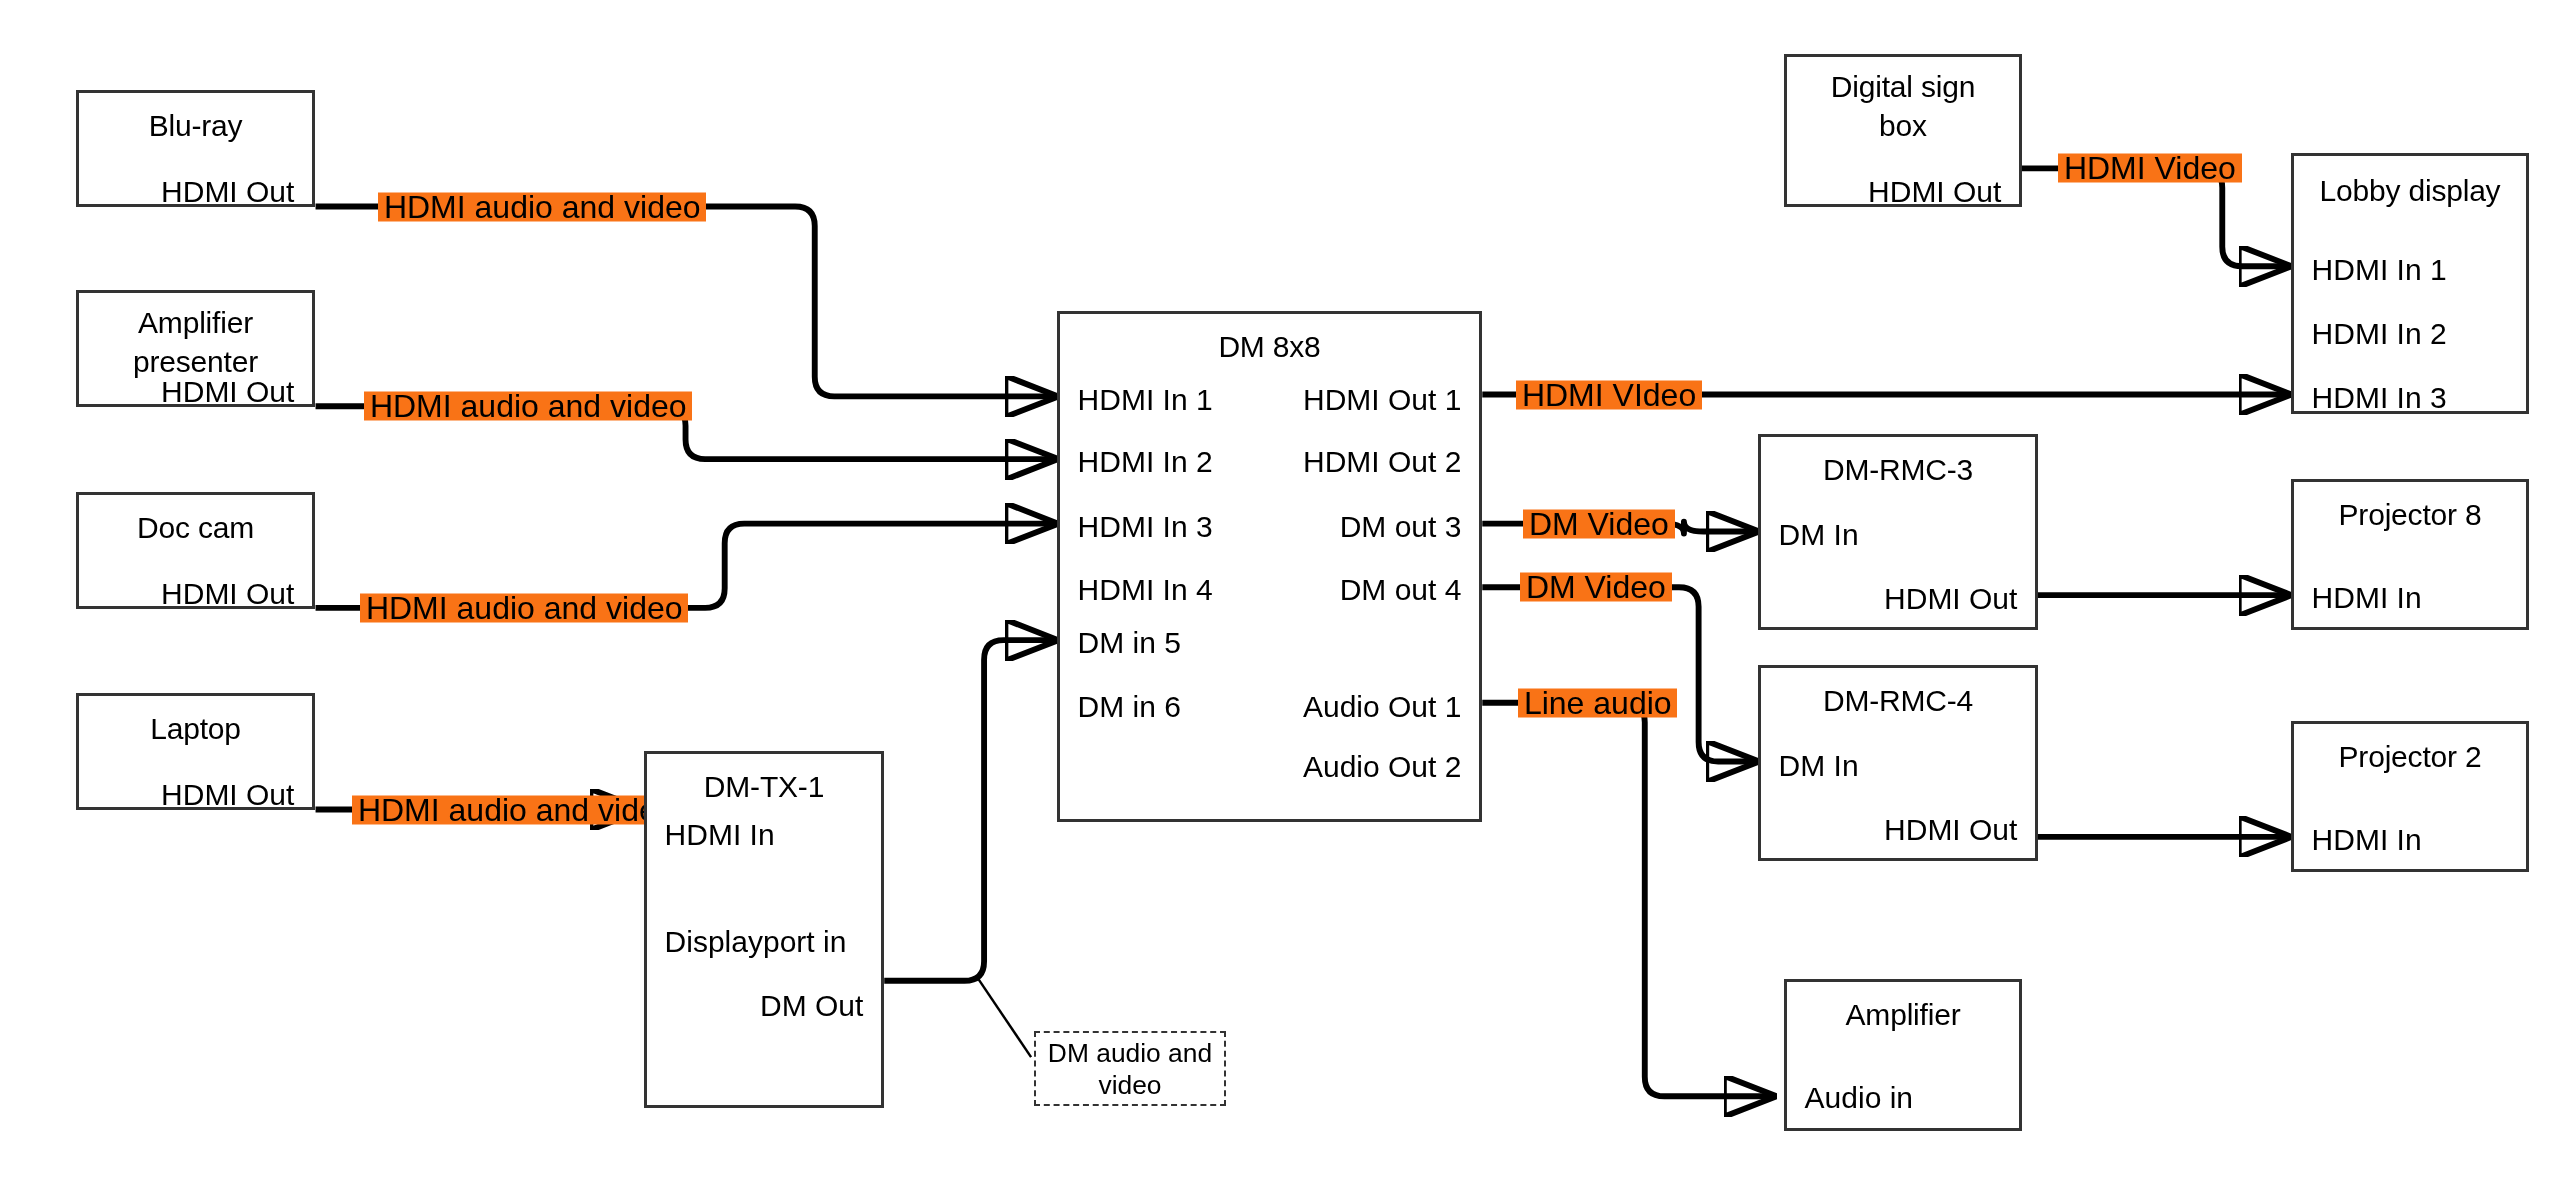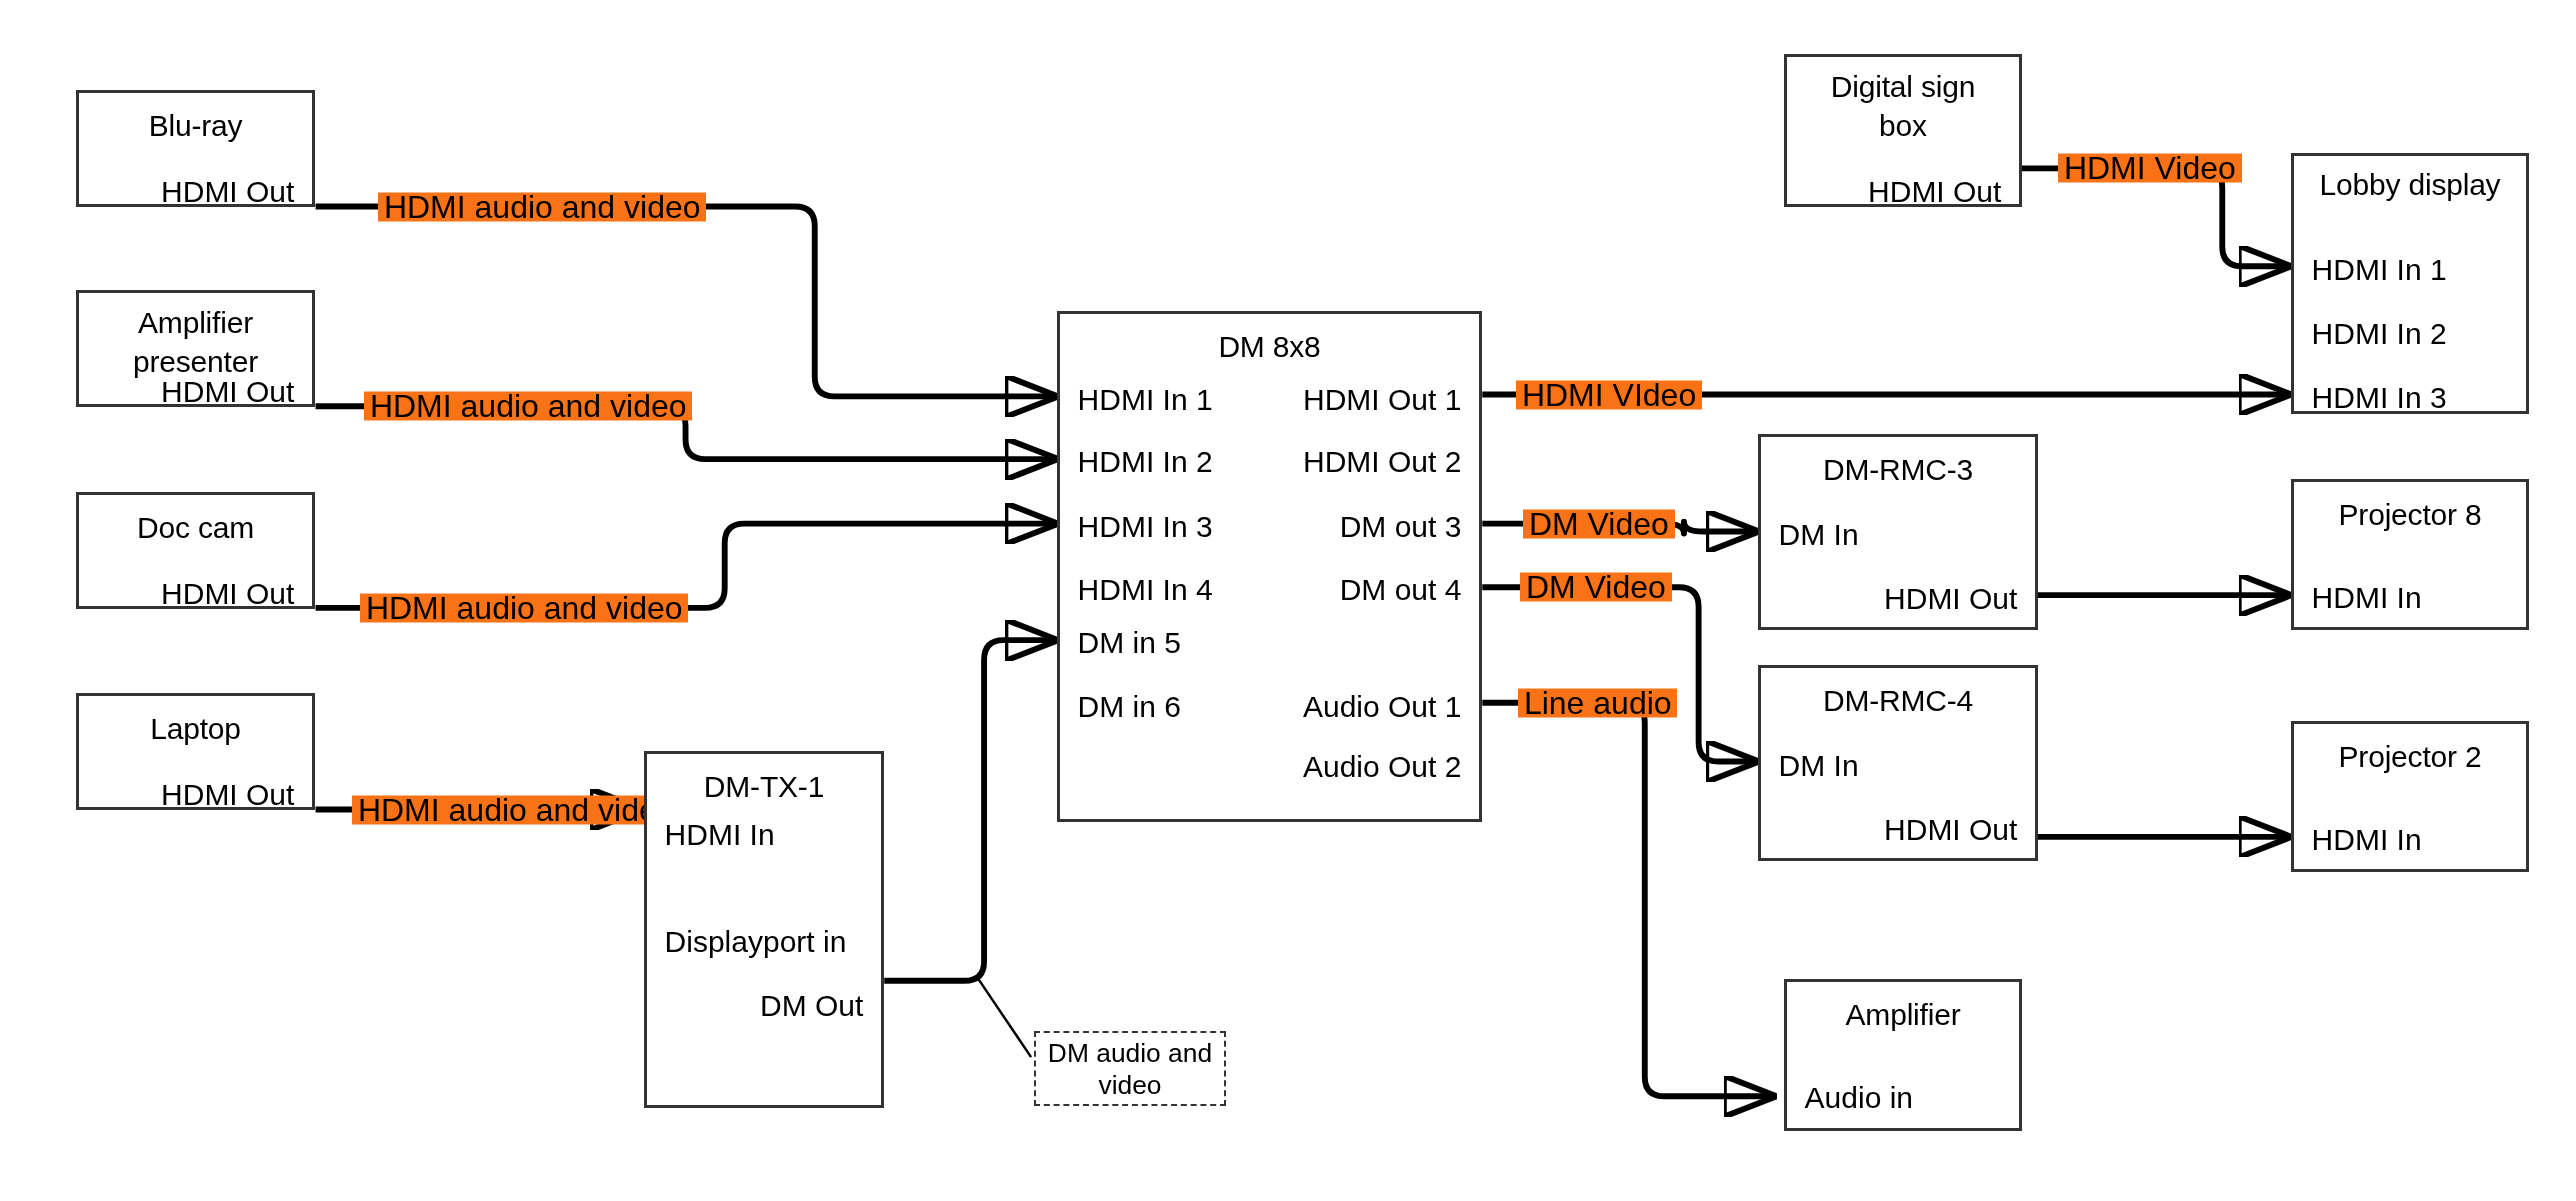--- a/index.html
+++ b/index.html
@@ -169,21 +169,21 @@
     <div class="port right" style="top:375px;">Audio Out 1</div>
     <div class="port right" style="top:435px;">Audio Out 2</div>
   </div>
 
   <div class="node" style="left:1784px; top:54px; width:238px; height:153px;">
     <div class="node-title" style="top:9.8px; padding:0 23.5px; line-height:39px;">Digital sign box</div>
     <div class="port right" style="top:117px;">HDMI Out</div>
   </div>
 
   <div class="node" style="left:2291px; top:153px; width:238px; height:261px;">
-    <div class="node-title" style="top:9.8px; padding:0 23.5px; line-height:37px;">Lobby display</div>
+    <div class="node-title" style="top:9.8px; padding:0 23.5px; line-height:50px;">Lobby display</div>
     <div class="port left" style="top:96px;">HDMI In 1</div>
     <div class="port left" style="top:160px;">HDMI In 2</div>
     <div class="port left" style="top:224px;">HDMI In 3</div>
   </div>
 
   <div class="node" style="left:1758px; top:434px; width:280px; height:196px;">
     <div class="node-title" style="top:13.7px;">DM-RMC-3</div>
     <div class="port left" style="top:80px;">DM In</div>
     <div class="port right" style="top:144px;">HDMI Out</div>
   </div>

